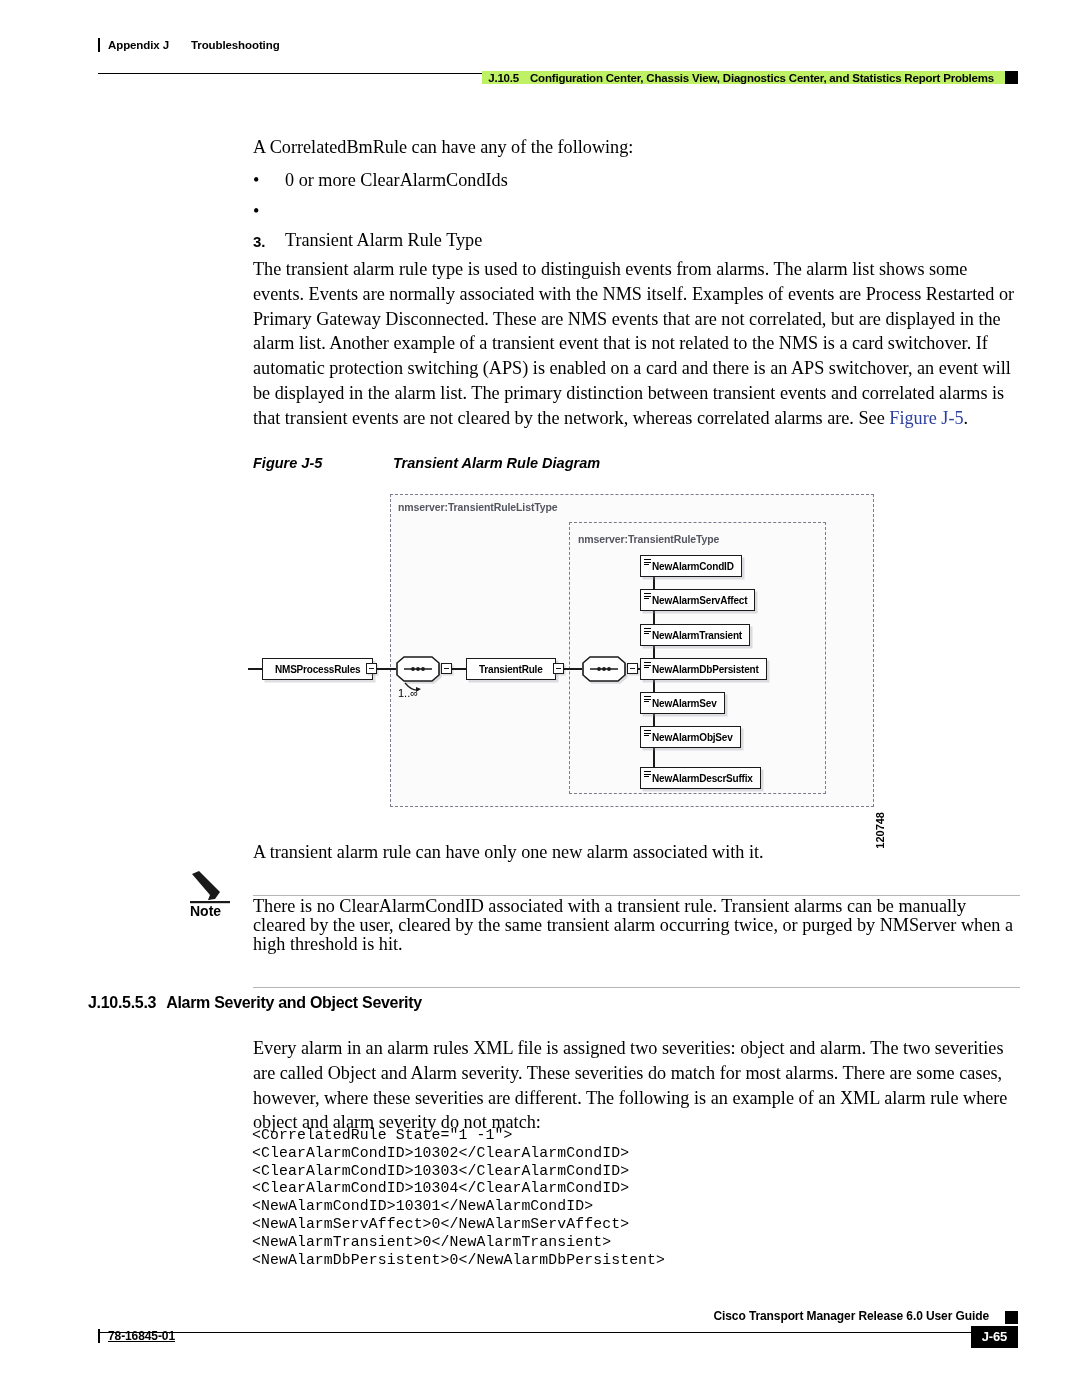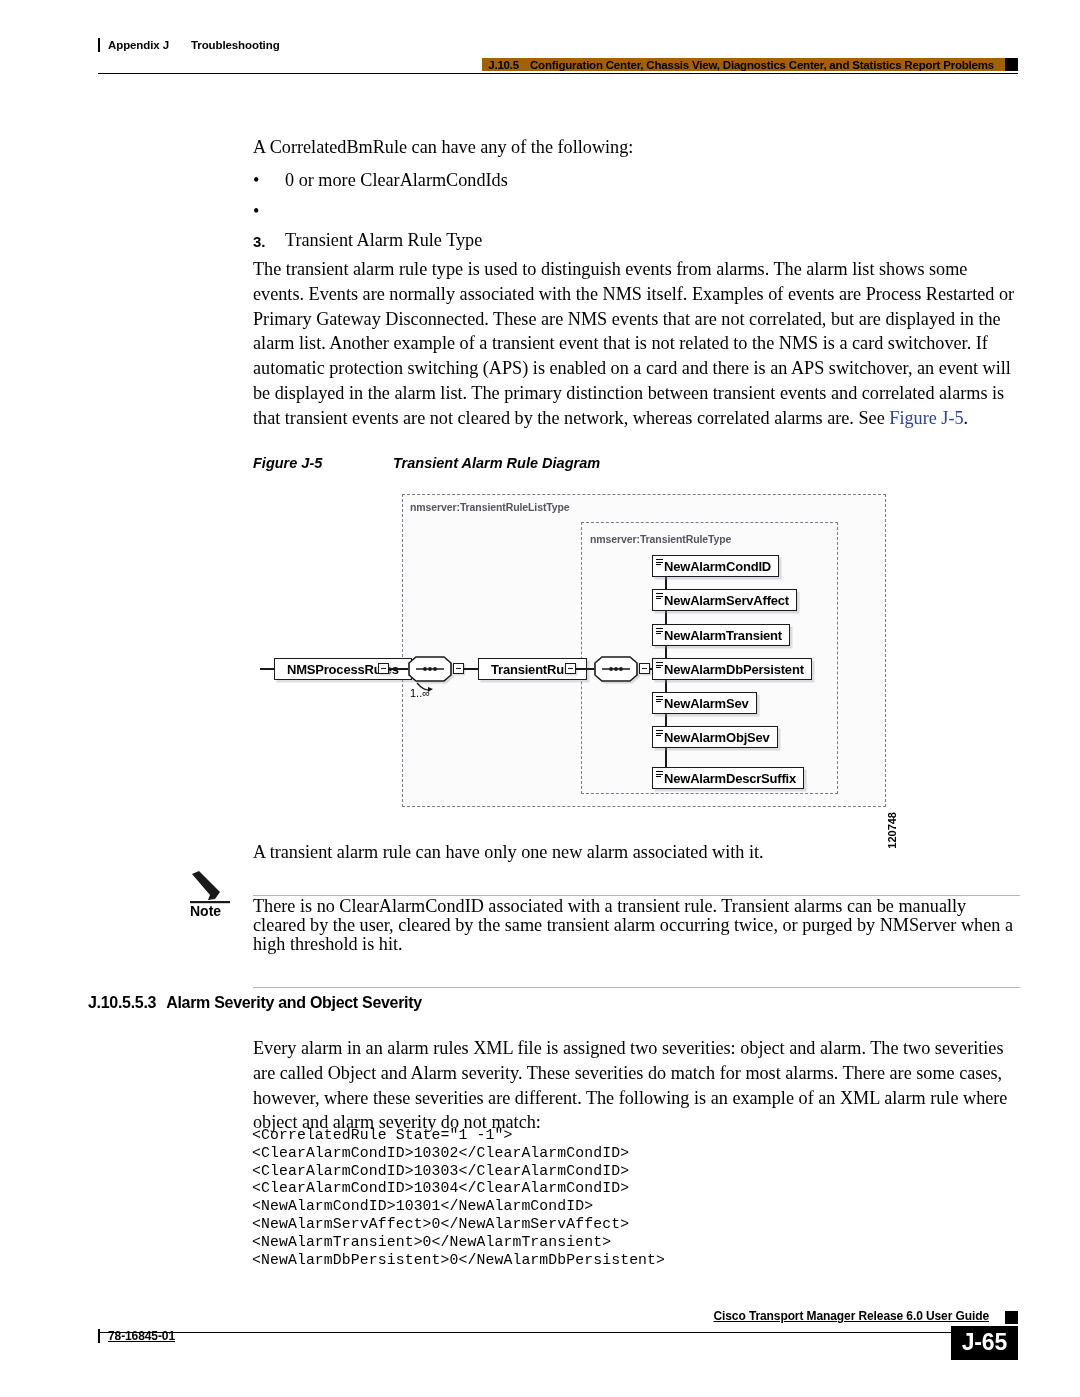--- a/index.html
+++ b/index.html
@@ -50,24 +50,24 @@
   }
   .hdr-rule {
     position: absolute;
     left: 98px; top: 73px;
     width: 920px;
     height: 1px;
     background: #000;
   }
   .hdr-right {
     position: absolute;
-    right: 62px; top: 58px;
+    right: 62px; top: 71px;
     display: flex;
     align-items: center;
-    background: #a16207;
+    background: #bef264;
     padding-left: 6px;
   }
   .hdr-sec-num {
     font-family: "Liberation Sans", sans-serif;
     font-weight: bold;
     font-size: 11.5px;
     letter-spacing: -0.2px;
   }
   .hdr-sec-title {
     font-family: "Liberation Sans", sans-serif;
@@ -126,21 +126,21 @@
     font-weight: bold;
     font-style: italic;
     font-size: 14.5px;
     display: flex;
   }
   .fig-caption .fc-num { width: 140px; }
 
   
   .figure {
     position: absolute;
-    left: 396px;
+    left: 384px;
     top: 489px;
     width: 500px;
     height: 325px;
   }
   .outer-box {
     position: absolute;
     left: 6px; top: 5px;
     width: 484px; height: 313px;
     border: 1.5px dashed #7a7a8c;
     box-sizing: border-box;
@@ -179,21 +179,21 @@
     background: #fff;
     box-sizing: border-box;
     height: 22px;
     display: flex;
     align-items: center;
     box-shadow: 2.5px 2.5px 0 rgba(150,150,160,0.30);
   }
   .node .lbl {
     font-family: "Liberation Sans", sans-serif;
     font-weight: bold;
-    font-size: 13px;
+    font-size: 10px;
     color: #000;
     letter-spacing: -0.2px;
     white-space: nowrap;
   }
   .node.elem .lbl { padding-left: 11px; padding-right: 7px; }
   .node.ref .lbl  { padding-left: 12px; padding-right: 12px; }
 
   
   .elem-glyph {
     position: absolute;
@@ -332,21 +332,20 @@
   .footer { position: absolute; left: 0; top: 1300px; width: 1080px; }
   .ftr-right-text {
     position: absolute;
     right: 85px; top: 9px;
     font-family: "Liberation Sans", sans-serif;
     font-weight: bold;
     font-size: 12px;
     letter-spacing: -0.1px;
     background: #fff;
     padding: 0 6px;
-    text-decoration: underline;
   }
   .ftr-square {
     position: absolute;
     right: 62px; top: 11px;
     width: 13px; height: 13px;
     background: #000;
   }
   .ftr-rule {
     position: absolute;
     left: 98px; top: 32px;
@@ -372,21 +371,21 @@
     font-size: 12px;
     letter-spacing: -0.1px;
   }
   .ftr-pageno {
     position: absolute;
     right: 62px; top: 26px;
     background: #000;
     color: #fff;
     font-family: "Liberation Sans", sans-serif;
     font-weight: bold;
-    font-size: 23px;
+    font-size: 13px;
     padding: 3px 11px 4px 11px;
     letter-spacing: -0.2px;
   }
 </style>
 </head>
 <body>
 
 <div class="page-header">
   <div class="hdr-left">
     <span class="hdr-tick"></span>

